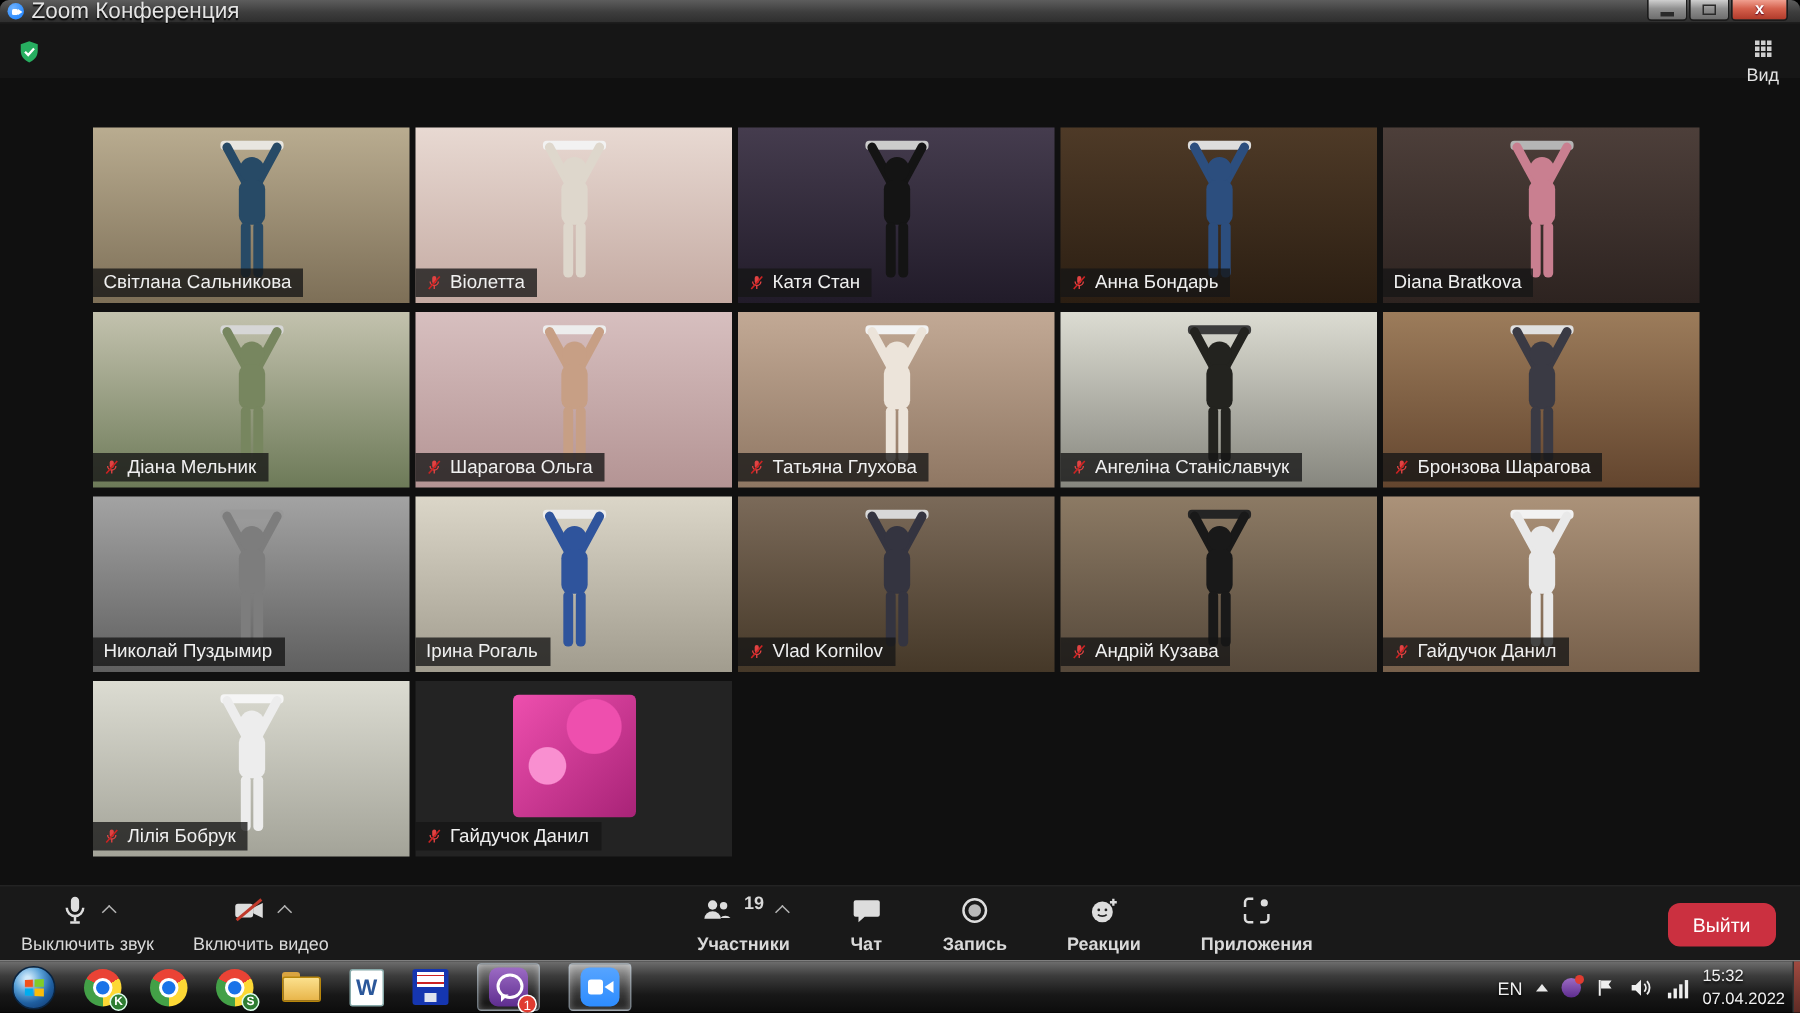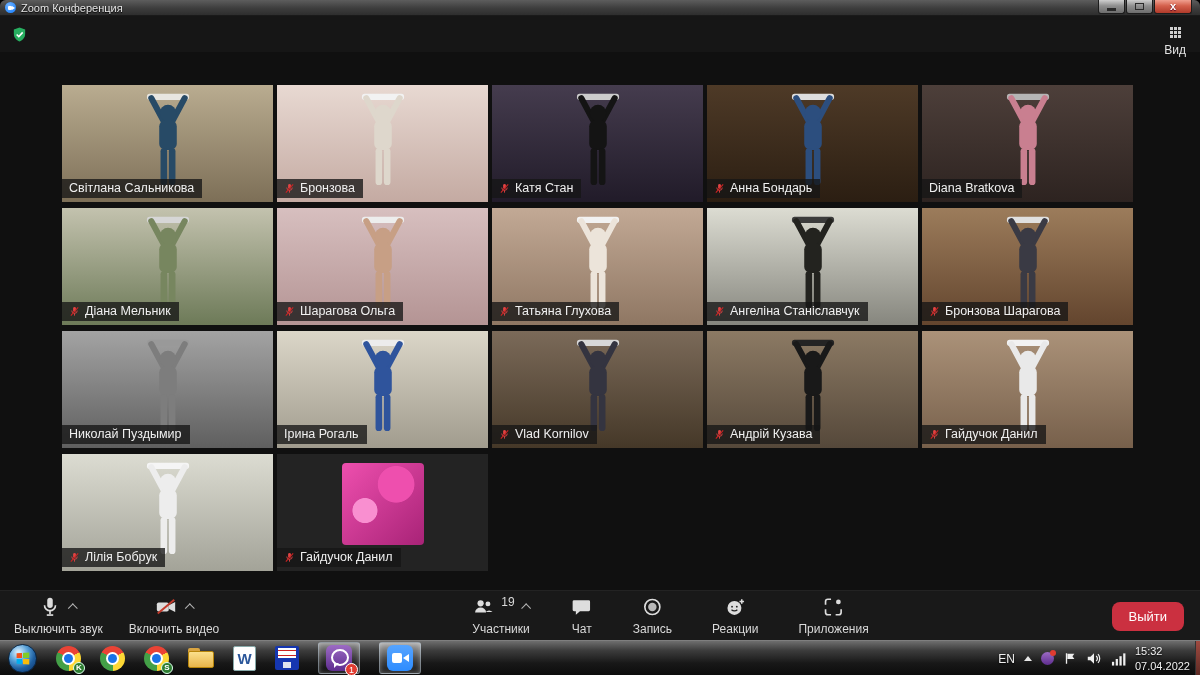--- a/index.html
+++ b/index.html
@@ -15,21 +15,21 @@
               display:flex; align-items:center; padding-left:5px; gap:5px;
               border-bottom:1px solid #1a1a1a; }
   .zoom-app-icon { width:11px; height:11px; border-radius:50%;
                    background:radial-gradient(circle at 35% 30%, #6fb2ff, #2d8cff 70%);
                    position:relative; flex:0 0 auto; }
   .zoom-app-icon:after { content:""; position:absolute; left:2.5px; top:3.5px; width:4px; height:4px;
                    background:#fff; border-radius:1px; }
   .zoom-app-icon:before { content:""; position:absolute; right:1.5px; top:3.5px;
                    border-left:3px solid #fff; border-top:2px solid transparent;
                    border-bottom:2px solid transparent; }
-  .titletext { color:#e4e4e4; font-size:11px; text-shadow:0 1px 1px #000; }
+  .titletext { color:#e4e4e4; font-size:15px; text-shadow:0 1px 1px #000; }
   .winbtns { position:absolute; top:0; right:8px; display:flex; }
   .winbtn { width:27px; height:14px; border:1px solid #1c1c1c; border-top:none;
             border-radius:0 0 3px 3px; display:flex; align-items:center; justify-content:center;
             background:linear-gradient(#cfcfcf,#8f8f8f 45%,#6d6d6d); }
   .winbtn + .winbtn { margin-left:1px; }
   .winbtn.close { width:38px; background:linear-gradient(#f0a090,#d4604c 45%,#b03a2a); }
   .glyph-min { width:9px; height:3px; background:#2a2a2a; margin-top:5px; }
   .glyph-max { width:9px; height:7px; border:1.5px solid #2a2a2a; background:transparent; }
   .glyph-close { color:#fff; font-size:11px; font-weight:bold; line-height:1; text-shadow:0 1px 1px #502; }
 
@@ -68,21 +68,21 @@
   #toolbar { position:absolute; left:0; right:0; bottom:0; height:50px; background:#191919;
              border-top:1px solid #232323; }
   .ctrl { display:flex; flex-direction:column; align-items:center; justify-content:center;
           gap:3px; color:#d9d9d9; font-size:12px; padding:3px 8px; cursor:pointer; }
   .iconrow { display:flex; align-items:center; gap:9px; height:24px; }
   .chev { width:7px; height:7px; border-left:1.6px solid #b5b5b5; border-top:1.6px solid #b5b5b5;
           transform:rotate(45deg) translateY(1px); cursor:pointer; }
   .count { font-size:12px; color:#d9d9d9; margin-left:-3px; align-self:flex-start; }
   .left-group { position:absolute; left:6px; top:0; height:100%; display:flex; align-items:center; gap:10px; }
   .ctr-group { position:absolute; left:50%; transform:translateX(-50%); margin-left:70px;
-               top:0; height:100%; display:flex; align-items:center; gap:24px; }
+               top:0; height:100%; display:flex; align-items:center; gap:24px;font-weight:bold; }
   .leave-btn { position:absolute; right:16px; top:11px; background:var(--leave,#cb3040);
                color:#fff; font-size:13px; padding:7px 17px; border:none; border-radius:8px;
                cursor:pointer; }
   .share-label { color:var(--sharegreen,#2fae54); }
 
   
   #taskbar { position:absolute; left:0; bottom:0; width:1200px; height:35px;
              background:linear-gradient(#6e6e6e,#3c3c3c 28%,#181818 65%,#0c0c0c);
              border-top:1px solid #7f7f7f; display:flex; align-items:center; }
   .task-apps { display:flex; align-items:center; gap:19px; padding-left:8px; }
@@ -221,21 +221,21 @@
             </svg>
     </div>
 
     <div class="namebar">
       <svg class="mutedmic" width="11" height="11" viewBox="0 0 24 24">
         <rect x="9" y="2" width="6" height="11" rx="3" fill="#e04343"></rect>
         <path d="M6 10 a6 6 0 0 0 12 0" stroke="#e04343" fill="none" stroke-width="2"></path>
         <line x1="12" y1="16" x2="12" y2="21" stroke="#e04343" stroke-width="2"></line>
         <line x1="4" y1="21" x2="20" y2="3" stroke="#c22" stroke-width="2.4"></line>
       </svg>
-      <span class="pname">Бронзова</span>
+      <span class="pname">Віолетта</span>
     </div>
   </div>
         <div class="tile" style="--bg1: #453c4e; --bg2: #211b29; --person-c: #141414; --towel-c: #cccccc;">
     <div class="scene">
       <svg class="person" viewBox="0 0 100 120">
               <use href="#sym-person"></use>
             </svg>
     </div>
 
     <div class="namebar">

